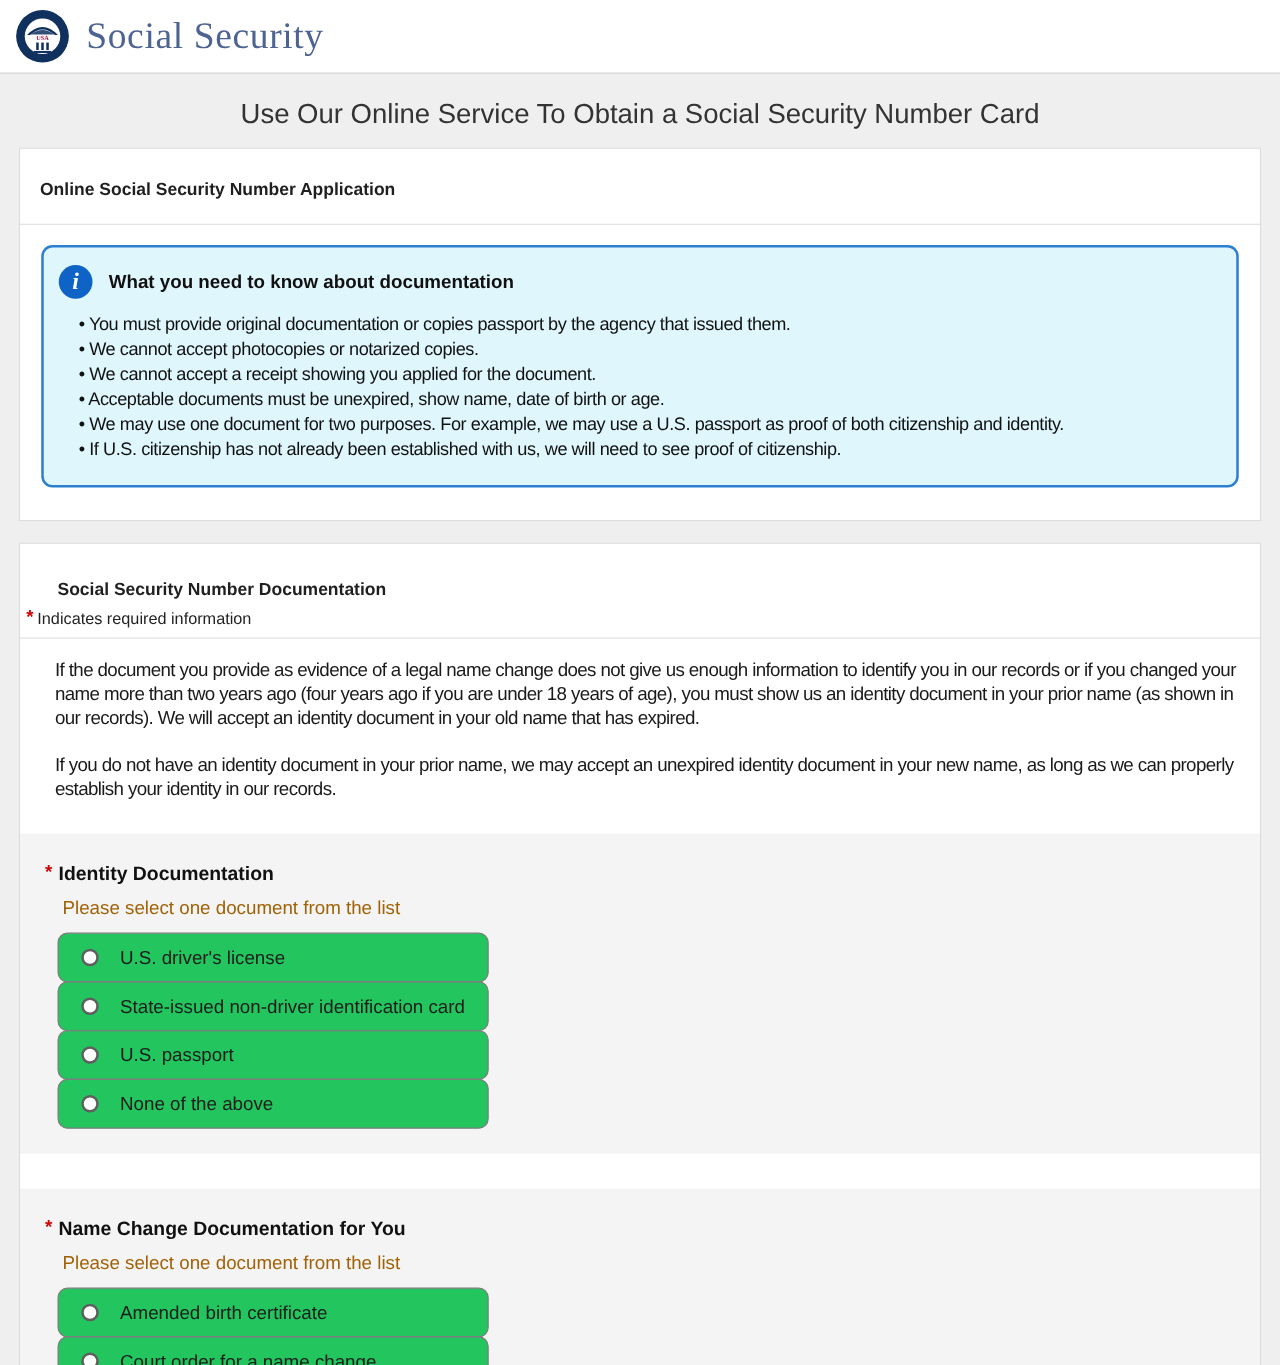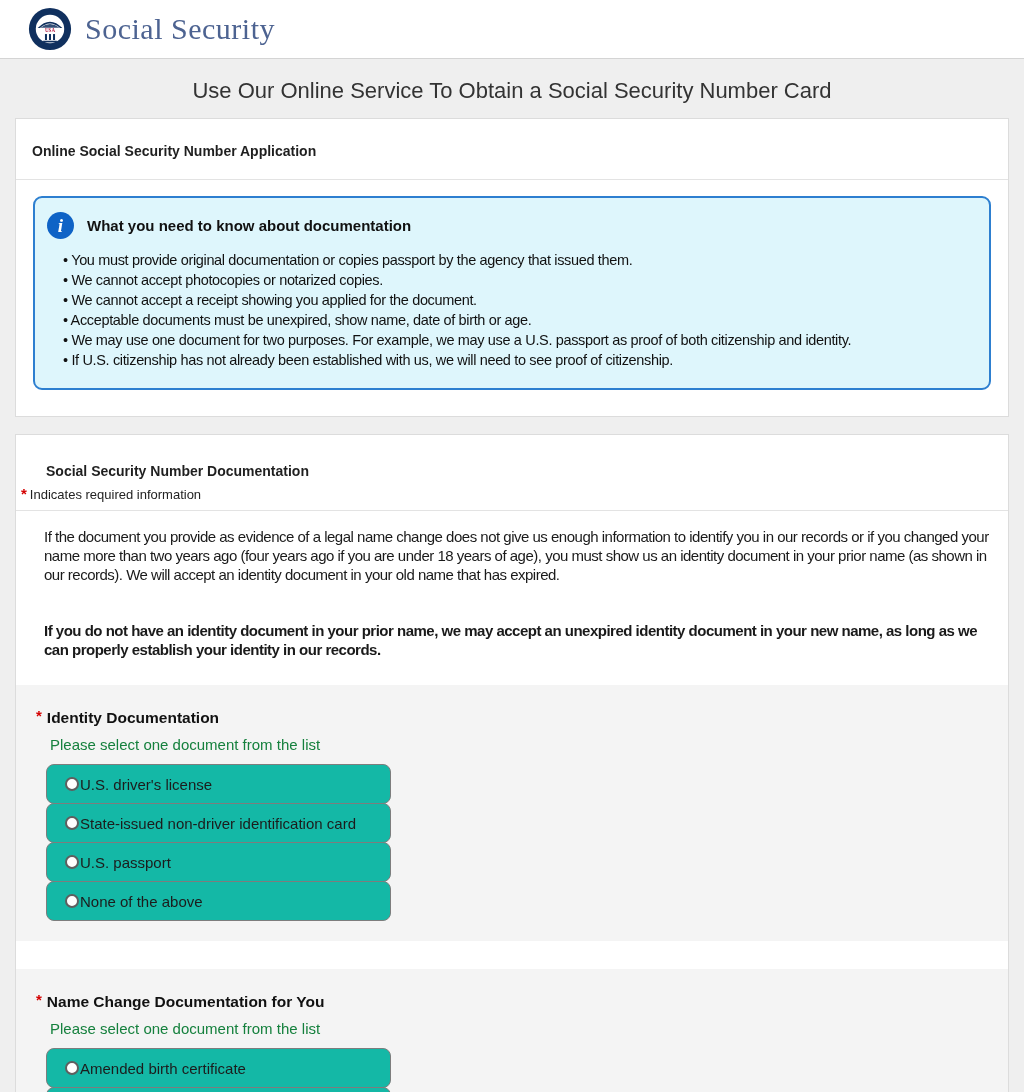--- a/index.html
+++ b/index.html
@@ -28,21 +28,21 @@
     font-family:"Liberation Sans", sans-serif;
     color:var(--text-dark);
   }
   
   .site-header{
     height:59px;
     background:#fff;
     border-bottom:1px solid #d4d4d4;
     display:flex;
     align-items:center;
-    padding-left:28px;
+    padding-left:12px;
     gap:13px;
   }
   .brand-title{
     font-family:"Liberation Serif", serif;
     font-size:30px;
     color:var(--brand-navy);
     letter-spacing:.5px;
   }
   
   .page-title{
@@ -118,51 +118,51 @@
     line-height:14px;
   }
   .paragraphs{padding:16px 16px 26px 28px;}
   .body-paragraph{
     font-size:15px;
     line-height:19px;
     letter-spacing:-0.5px;
     color:#1a1a1a;
     max-width:985px;
   }
-  .body-paragraph + .body-paragraph{margin-top:37px;font-weight:bold;}
+  .body-paragraph + .body-paragraph{margin-top:19px;}
   
   .question-group{
     background:var(--group-bg);
     padding:24px 20px 20px 20px;
   }
   .question-group + .question-group{margin-top:28px;}
   .question-label-row{
     display:flex;
     align-items:flex-start;
   }
   .question-label{
     font-size:15.5px;
     font-weight:bold;
     color:#111;
     margin-left:2px;
   }
   .question-instruction{
     font-size:15px;
-    color:#15803d;
+    color:#a16207;
     margin:9px 0 11px 14px;
   }
   .radio-list{margin-left:10px;width:345px;}
   .radio-row{
     height:40px;
-    background:#14b8a6;
+    background:#22c55e;
     border:1px solid var(--row-border);
     border-radius:8px;
     display:flex;
     align-items:center;
-    gap:1px;
+    gap:17px;
     padding-left:18px;
     cursor:pointer;
   }
   .radio-row + .radio-row{margin-top:-1px;}
   .radio-circle{
     width:14px;height:14px;
     border:2px solid var(--radio-border);
     border-radius:50%;
     background:#fff;
     flex:0 0 auto;

